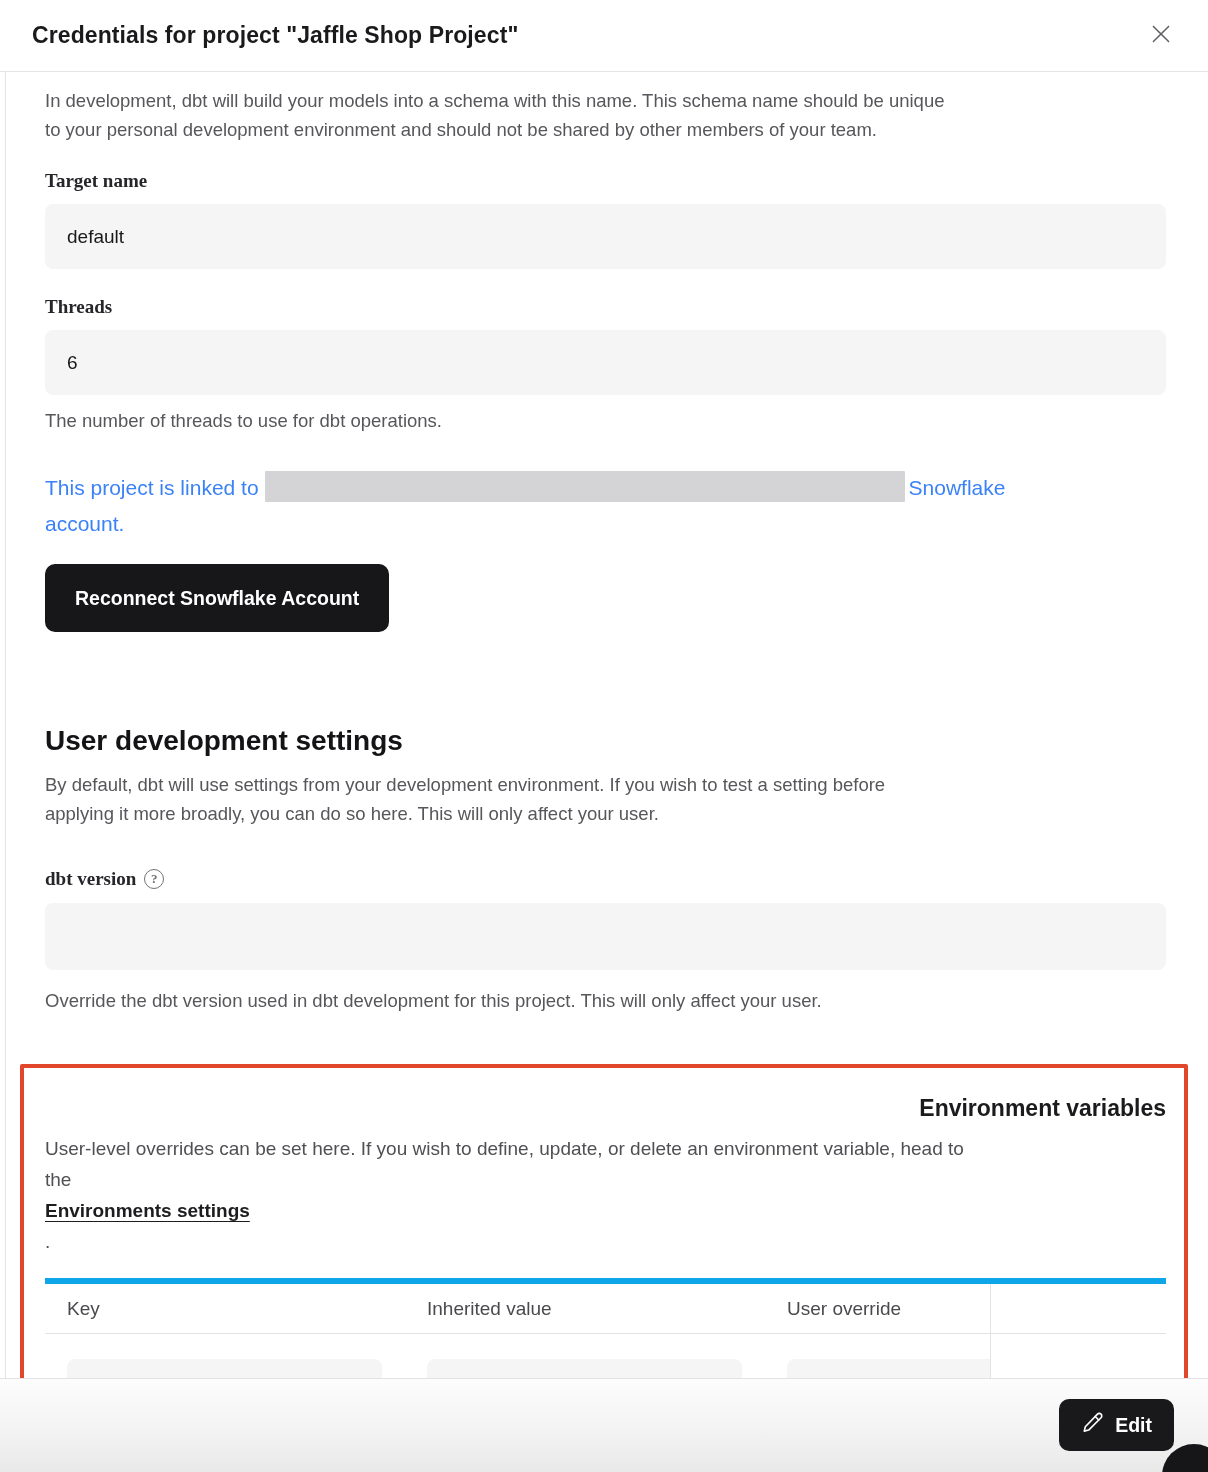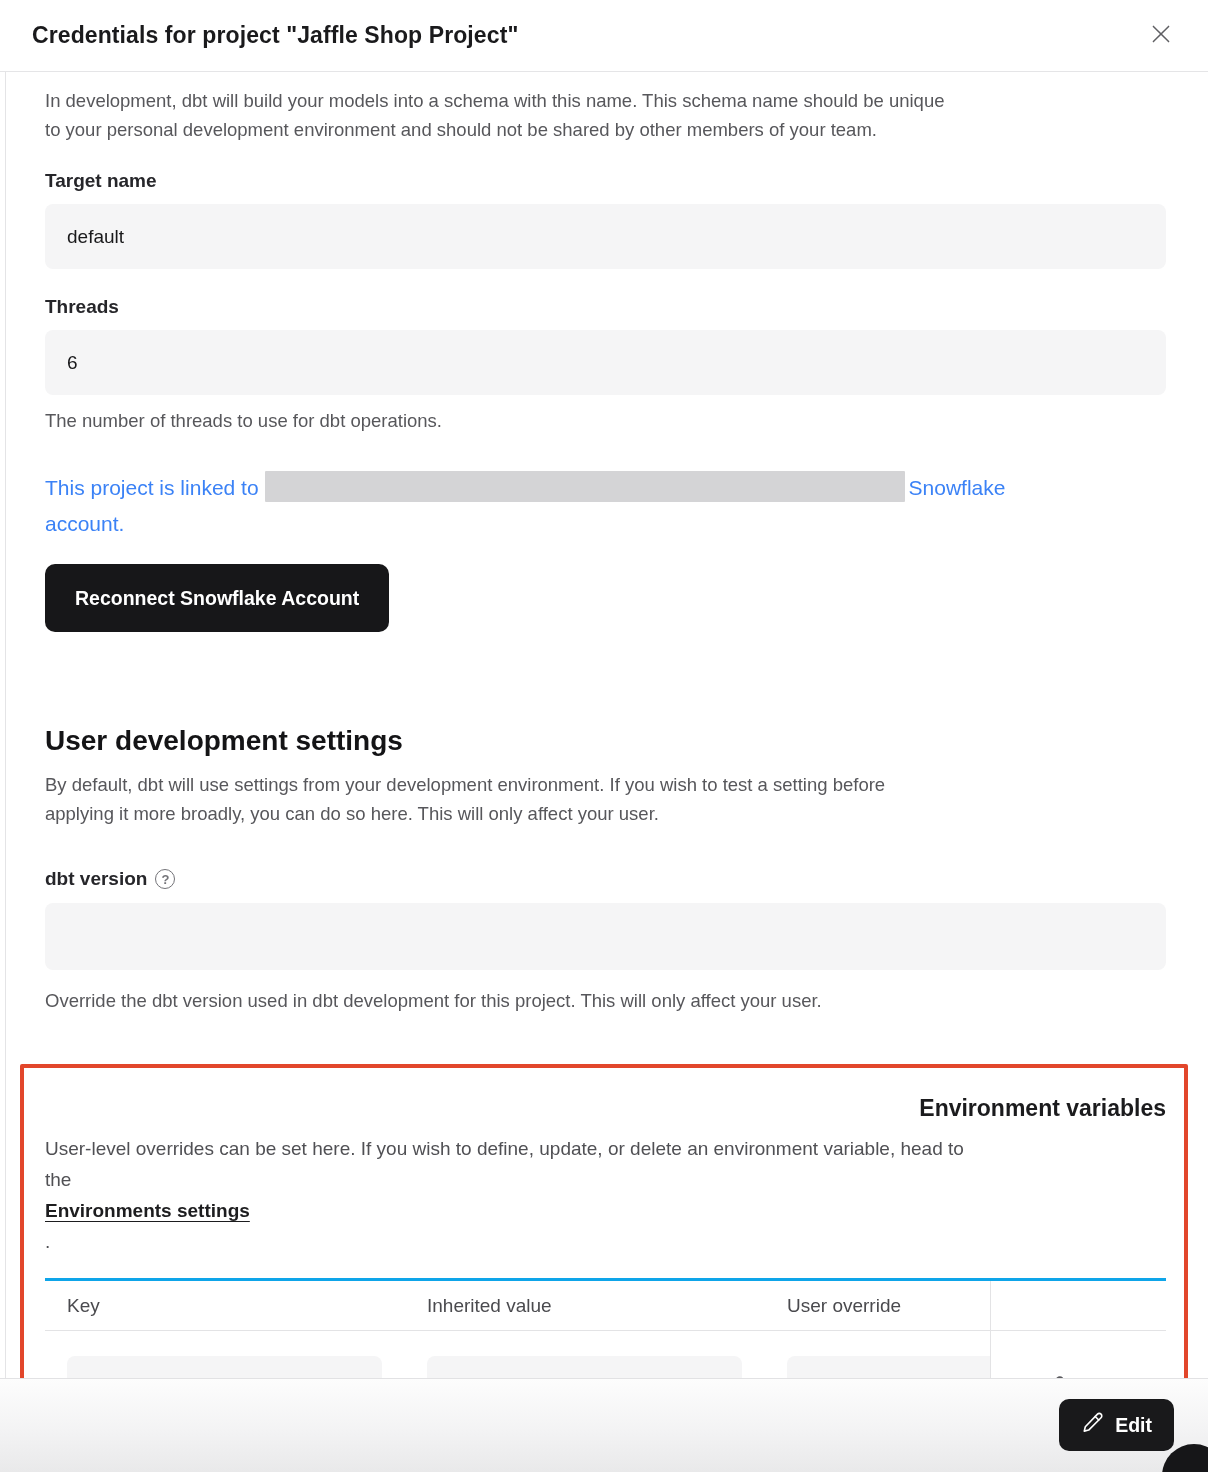--- a/index.html
+++ b/index.html
@@ -26,21 +26,21 @@
     width: 34px; height: 34px; display: flex; align-items: center; justify-content: center;
     cursor: pointer; background: none; border: none; color: #5f5f63;
   }
   
   .content { padding: 0 42px 0 45px; position: relative; z-index: 2; }
   .muted { color: #57575b; font-size: 18.5px; line-height: 29px; }
   .intro { margin-top: 14px; }
   .intro span, .section-desc span { display: block; }
   .field-label {
     margin-top: 27px; font-size: 19px; font-weight: 600; color: #26262a;
-    display: flex; align-items: center; gap: 8px;
+    display: flex; align-items: center; gap: 8px; font-family: Liberation Serif, serif;
   }
   .text-input {
     margin-top: 12px; width: 1121px; height: 65px; background: #f5f5f6;
     border: none; border-radius: 8px; padding: 0 22px; font-size: 19px;
     color: #19191b; font-family: inherit; outline: none; display: block;
   }
   .helper { margin-top: 15px; font-size: 18.5px; color: #57575b; }
   
   .linked-text { margin-top: 38px; font-size: 21px; line-height: 36px; color: #3b82f6; width: 1010px; }
   .redaction-bar {
@@ -63,21 +63,21 @@
   
   .env-box {
     margin: 52px 0 0 -25px; width: 1168px; border: 4px solid #e2462b; border-radius: 2px;
     padding: 27px 18px 14px 21px; background: #fff;
   }
   .env-heading { font-size: 23px; font-weight: 700; color: #1b1b1d; text-align: right; }
   .env-desc { margin-top: 11px; font-size: 19px; line-height: 31px; color: #505054; }
   .env-desc span { display: block; }
   .env-desc .line2 { display: block; }
   .env-link { color: #1d1d1f; font-weight: 600; text-decoration: underline; text-underline-offset: 4px; cursor: pointer; }
-  .env-table { margin-top: 21px; width: 1121px; border-top: 3px solid #0ea5e9; }
+  .env-table { margin-top: 21px; width: 1121px; border-top: 6px solid #0ea5e9; }
   .env-table .thead, .env-table .trow {
     display: grid; grid-template-columns: 360px 360px 225px 1fr;
   }
   .env-table .thead { height: 50px; border-bottom: 1px solid #e3e3e5; }
   .env-table .th {
     display: flex; align-items: center; padding-left: 22px;
     font-size: 19px; color: #4a4a4e; font-weight: 400;
   }
   .env-table .trow { height: 120px; border-bottom: 1px solid #ececee; }
   .env-table .td { display: flex; align-items: center; padding-left: 22px; }

